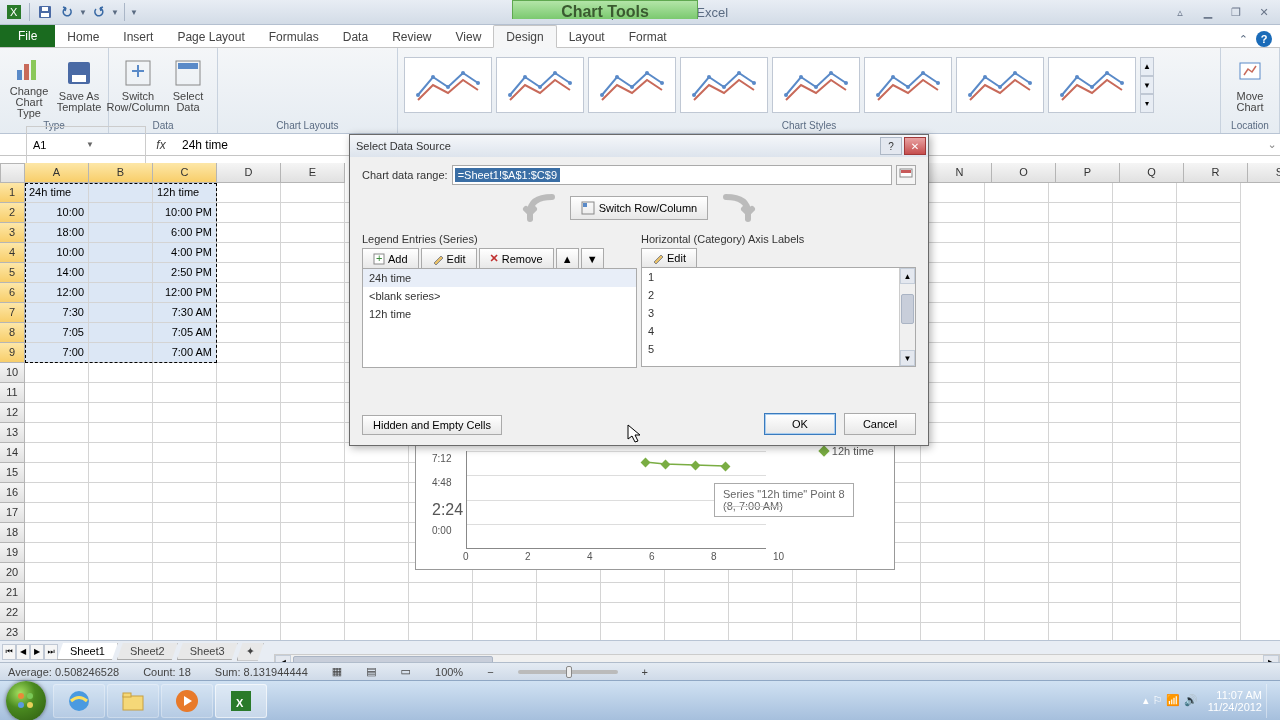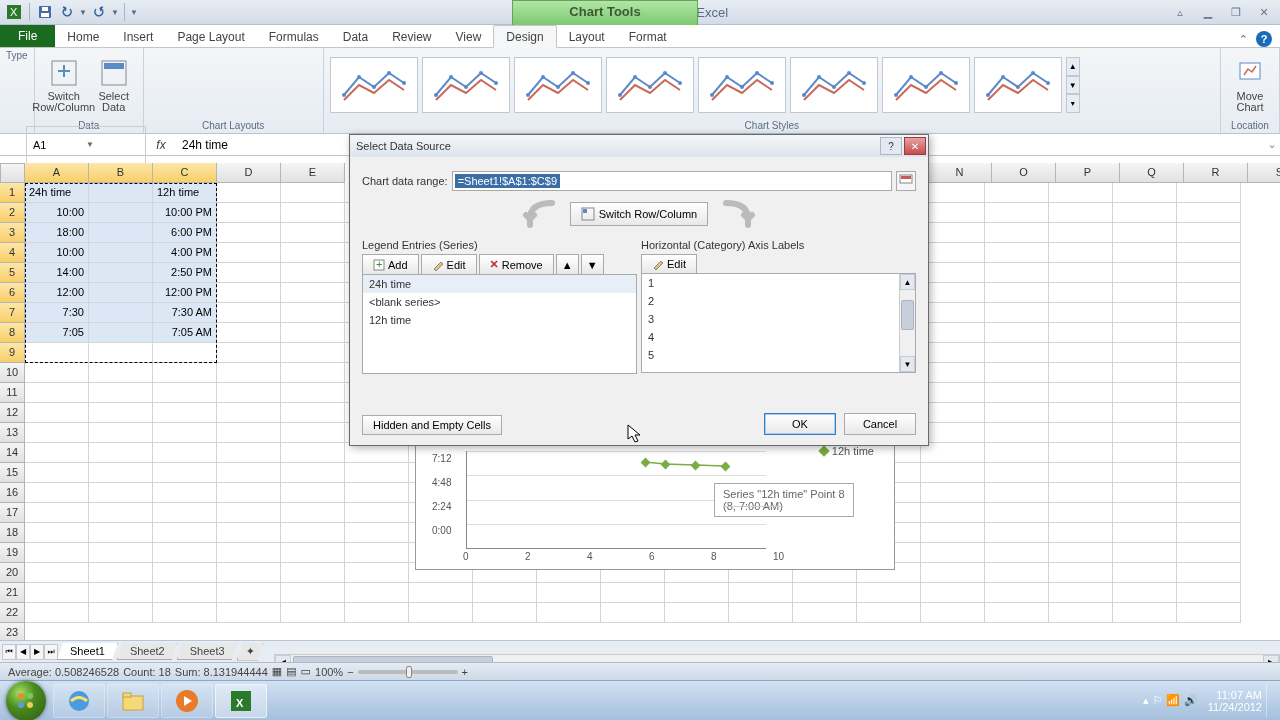--- a/index.html
+++ b/index.html
@@ -7,21 +7,21 @@
 
 .titlebar{height:25px;background:linear-gradient(to bottom,#e8edf4 0%,#d3dce7 100%);display:flex;align-items:center;border-bottom:1px solid #b4c0d0}
 .qat{display:flex;align-items:center;padding-left:4px;gap:2px}
 .qat-btn{width:20px;height:20px;display:flex;align-items:center;justify-content:center;border-radius:2px}
 .qat-sep{width:1px;height:18px;background:#aab6c7;margin:0 3px}
 .qat-drop{width:8px;font-size:8px;color:#5a6b82}
 .title-center{flex:1;text-align:center;color:#5a6b82;font-size:13px}
 .title-right{display:flex;gap:4px;padding-right:4px}
 .win-btn{width:24px;height:18px;display:flex;align-items:center;justify-content:center;color:#6a768a}
 
-.ctx-tab{position:absolute;left:512px;top:0;width:186px;height:25px;background:linear-gradient(to bottom,#b3e5a8 0%,#7bc96f 100%);border:1px solid #5fa850;border-bottom:none;text-align:center;line-height:22px;color:#3a5a30;font-weight:bold;font-size:13px}
+.ctx-tab{position:absolute;left:512px;top:0;width:186px;height:19px;background:linear-gradient(to bottom,#b3e5a8 0%,#7bc96f 100%);border:1px solid #5fa850;border-bottom:none;text-align:center;line-height:22px;color:#3a5a30;font-weight:bold;font-size:16px}
 
 .ribbon-tabs{height:23px;background:#fff;display:flex;align-items:flex-end;border-bottom:1px solid #c5c5c5}
 .rtab{padding:4px 12px 3px;color:#444;font-size:12px;cursor:default}
 .rtab.file{background:#1a6b1f;color:#fff;padding:4px 18px}
 .rtab.active{background:#f5f6f7;border:1px solid #c5c5c5;border-bottom:1px solid #f5f6f7;margin-bottom:-1px;border-radius:2px 2px 0 0}
 .rtab-spacer{flex:1}
 .rtab-icons{display:flex;gap:8px;padding-right:8px;align-items:center}
 
 .ribbon{height:86px;background:linear-gradient(to bottom,#f4f6f8 0%,#e6ecf2 100%);border-bottom:1px solid #b8c4d4;display:flex}
 .rgroup{border-right:1px solid #c8d2de;padding:2px 6px 0;display:flex;flex-direction:column}
@@ -62,21 +62,21 @@
 .chart-xlab{position:absolute;top:106px;font-size:10px;color:#555}
 .chart-legend{position:absolute;right:20px;top:0;font-size:10px;color:#555;display:flex;align-items:center;gap:4px}
 .chart-pt{position:absolute;width:7px;height:7px;background:#7aad43;transform:rotate(45deg)}
 .chart-tooltip{position:absolute;left:298px;top:38px;background:#fff;border:1px solid #aaa;padding:4px 8px;font-size:10px;color:#666;z-index:5}
 
 .dialog{position:absolute;left:349px;top:134px;width:580px;height:312px;background:#f0f0f0;border:1px solid #6a6a6a;box-shadow:2px 2px 8px rgba(0,0,0,.3);z-index:20}
 .dlg-title{height:22px;background:linear-gradient(to bottom,#f5f7fa,#dde4ed);display:flex;align-items:center;padding-left:6px;font-size:11px;color:#333}
 .dlg-title span{flex:1}
 .dlg-tbtn{width:22px;height:18px;margin-right:2px;background:#e4e8f0;border:1px solid #aeb8c6;display:flex;align-items:center;justify-content:center;font-size:10px}
 .dlg-tbtn.close{background:linear-gradient(to bottom,#e9a3a3,#c54d4d);color:#fff;border-color:#a03838}
-.dlg-body{padding:14px 12px}
+.dlg-body{padding:8px 12px}
 .dlg-row{display:flex;align-items:center;margin-bottom:6px}
 .dlg-lbl{font-size:11px;color:#333}
 .dlg-range-input{flex:1;height:20px;border:1px solid #aaa;background:#fff;margin:0 4px;display:flex;align-items:center;padding-left:2px}
 .dlg-range-sel{background:#3a6ea5;color:#fff;padding:1px 3px;font-size:11px}
 .dlg-range-btn{width:20px;height:20px;border:1px solid #aaa;background:#f5f5f5;display:flex;align-items:center;justify-content:center}
 .switch-area{display:flex;align-items:center;justify-content:center;gap:12px;margin:8px 0 10px}
 .swoop{width:38px;height:30px}
 .switch-btn{padding:4px 10px;border:1px solid #aaa;background:linear-gradient(#fff,#e8e8e8);font-size:11px;display:flex;gap:4px;align-items:center}
 .series-panels{display:flex;gap:4px}
 .panel{flex:1}
@@ -98,21 +98,21 @@
 .cursor{position:absolute;left:627px;top:424px;z-index:30;pointer-events:none}
 
 .sheet-tabs{position:absolute;left:0;right:0;bottom:40px;height:22px;background:#e8edf4;border-top:1px solid #b8c4d4;display:flex;align-items:center}
 .st-nav{display:flex;padding-left:2px}
 .st-nav div{width:14px;height:16px;border:1px solid #c0c8d4;background:#f5f5f5;display:flex;align-items:center;justify-content:center;font-size:8px}
 .stab{padding:2px 12px;border:1px solid #aaa;border-top:none;background:#e8e8e8;margin-left:-1px;font-size:11px;color:#444;position:relative;clip-path:polygon(6px 0,100% 0,calc(100% - 6px) 100%,0 100%)}
 .stab.active{background:#fff;color:#000;z-index:2}
 
 .statusbar{position:absolute;left:0;right:0;bottom:22px;height:18px;background:linear-gradient(#e4ebf3,#cfdae8);border-top:1px solid #b0bccb;display:flex;align-items:center;font-size:10px;color:#444;padding:0 8px}
 .statusbar .sb-l{flex:1}
-.statusbar .sb-r{display:flex;gap:4px;align-items:center}
+.statusbar .sb-r{display:flex;gap:24px;align-items:center}
 .zoom-slider{width:100px;height:4px;background:#bbb;position:relative;border-radius:2px}
 .zoom-thumb{position:absolute;left:48px;top:-4px;width:6px;height:12px;background:#eee;border:1px solid #888;border-radius:2px}
 
 .taskbar2{position:absolute;left:0;right:0;bottom:0;height:40px;background:linear-gradient(to bottom,rgba(200,220,240,.85) 0%,rgba(150,180,215,.85) 100%);border-top:1px solid #8fa7c4;display:flex;align-items:center;backdrop-filter:blur(2px)}
 .start-orb{width:40px;height:40px;border-radius:50%;background:radial-gradient(circle at 35% 30%,#a4e060 0%,#4a8a20 40%,#2d5a10 100%);margin:0 6px;display:flex;align-items:center;justify-content:center;position:relative;box-shadow:0 0 4px rgba(0,0,0,.5)}
 .task-btn{width:52px;height:34px;margin:0 1px;border:1px solid rgba(255,255,255,.3);background:rgba(255,255,255,.15);border-radius:3px;display:flex;align-items:center;justify-content:center}
 .task-btn.active{background:rgba(255,255,255,.35);border-color:rgba(255,255,255,.6)}
 .tray{margin-left:auto;display:flex;align-items:center;gap:4px;padding-right:6px;color:#fff;font-size:10px}
 .tray-time{text-align:right;line-height:12px;margin-left:6px}
 .scroll-h{position:absolute;bottom:0;left:260px;right:16px;height:16px;background:#f0f0f0;border:1px solid #ccc}
@@ -175,20 +175,41 @@
   <div class="rtab">Format</div>
   <div class="rtab-spacer"></div>
   <div class="rtab-icons">
     <span style="color:#5a6b82">⌃</span>
     <span style="width:16px;height:16px;border-radius:50%;background:#1a6bb8;color:#fff;display:inline-flex;align-items:center;justify-content:center;font-size:11px;font-weight:bold">?</span>
   </div>
 </div>
 
 <div class="ribbon">
   <div class="rgroup">
+    <div class="rgroup-body">
+      <div class="rbtn">
+          <div class="ricon">
+            <svg width="32" height="32">
+              <rect x="4" y="18" width="5" height="10" fill="#5a8ac8"></rect>
+              <rect x="11" y="12" width="5" height="16" fill="#c86a5a"></rect>
+              <rect x="18" y="8" width="5" height="20" fill="#8ac85a"></rect>
+            </svg>
+          </div>
+          <span>Change Chart Type</span>
+        </div>
+      <div class="rbtn">
+          <div class="ricon">
+            <svg width="32" height="32">
+              <rect x="5" y="5" width="22" height="22" fill="#4a6aa5" rx="2"></rect>
+              <rect x="9" y="18" width="14" height="7" fill="#fff"></rect>
+            </svg>
+          </div>
+          <span>Save As Template</span>
+        </div>
+    </div>
     <div class="rgroup-label">Type</div>
   </div>
   <div class="rgroup">
     <div class="rgroup-body">
       <div class="rbtn">
           <div class="ricon">
             <svg width="32" height="32">
               <rect x="4" y="4" width="24" height="24" fill="none" stroke="#888"></rect>
               <path d="M10 14 L22 14 M16 8 L16 20" stroke="#5a8ac8" stroke-width="2"></path>
             </svg>
@@ -543,20 +564,41 @@
         <div class="cell"></div>
         <div class="cell"></div>
         <div class="cell"></div>
         <div class="cell"></div>
         <div class="cell"></div>
         <div class="cell"></div>
         <div class="cell"></div>
         <div class="cell"></div>
       </div>
       <div class="crow">
+        <div class="cell hl">7:00</div>
+        <div class="cell hl"></div>
+        <div class="cell hl">7:00 AM</div>
+        <div class="cell"></div>
+        <div class="cell"></div>
+        <div class="cell"></div>
+        <div class="cell"></div>
+        <div class="cell"></div>
+        <div class="cell"></div>
+        <div class="cell"></div>
+        <div class="cell"></div>
+        <div class="cell"></div>
+        <div class="cell"></div>
+        <div class="cell"></div>
+        <div class="cell"></div>
+        <div class="cell"></div>
+        <div class="cell"></div>
+        <div class="cell"></div>
+        <div class="cell"></div>
+      </div>
+      <div class="crow">
         <div class="cell"></div>
         <div class="cell"></div>
         <div class="cell"></div>
         <div class="cell"></div>
         <div class="cell"></div>
         <div class="cell"></div>
         <div class="cell"></div>
         <div class="cell"></div>
         <div class="cell"></div>
         <div class="cell"></div>
@@ -867,21 +909,21 @@
       </svg>
   </div>
   <div id="yticks"></div>
   <div id="xticks"></div>
   <div class="chart-tooltip">
     <div>Series "12h time" Point 8</div>
     <div style="text-decoration:line-through;text-decoration-color:#ccc">(8, 7:00 AM)</div>
   </div>
 <div style="position: absolute; left: 16px; font-size: 10px; color: rgb(85, 85, 85); top: 8px;">7:12</div>
     <div style="position: absolute; left: 16px; font-size: 10px; color: rgb(85, 85, 85); top: 32px;">4:48</div>
-    <div style="position: absolute; left: 16px; font-size: 10px; color: rgb(85, 85, 85); top: 56px;">2:24</div>
+    <div style="position: absolute; left: 16px; font-size: 16px; color: rgb(85, 85, 85); top: 56px;">2:24</div>
     <div style="position: absolute; left: 16px; font-size: 10px; color: rgb(85, 85, 85); top: 80px;">0:00</div>
     <div class="chart-xlab" style="left: 47px;">0</div>
     <div class="chart-xlab" style="left: 109px;">2</div>
     <div class="chart-xlab" style="left: 171px;">4</div>
     <div class="chart-xlab" style="left: 233px;">6</div>
     <div class="chart-xlab" style="left: 295px;">8</div>
     <div class="chart-xlab" style="left: 357px;">10</div>
   </div>
 
 <div class="dialog">

